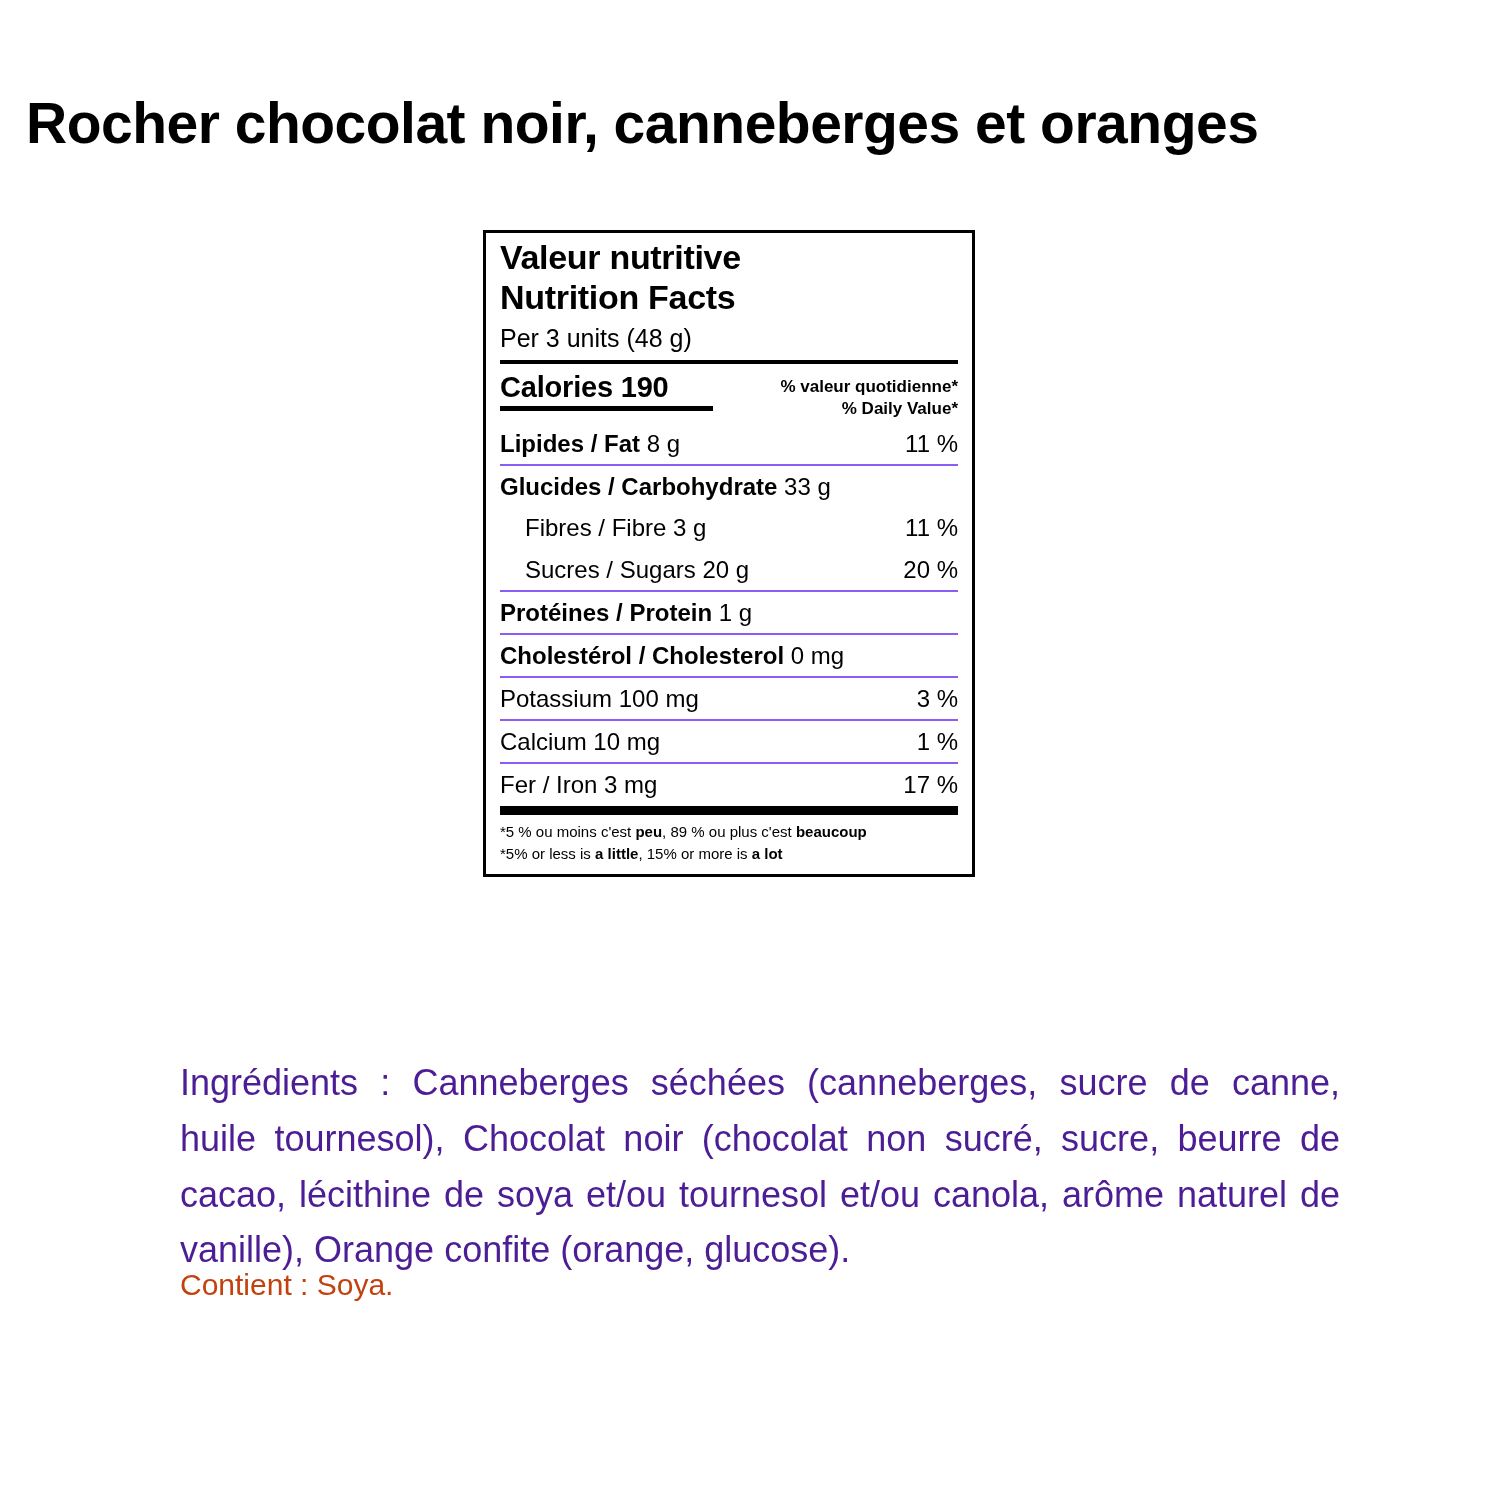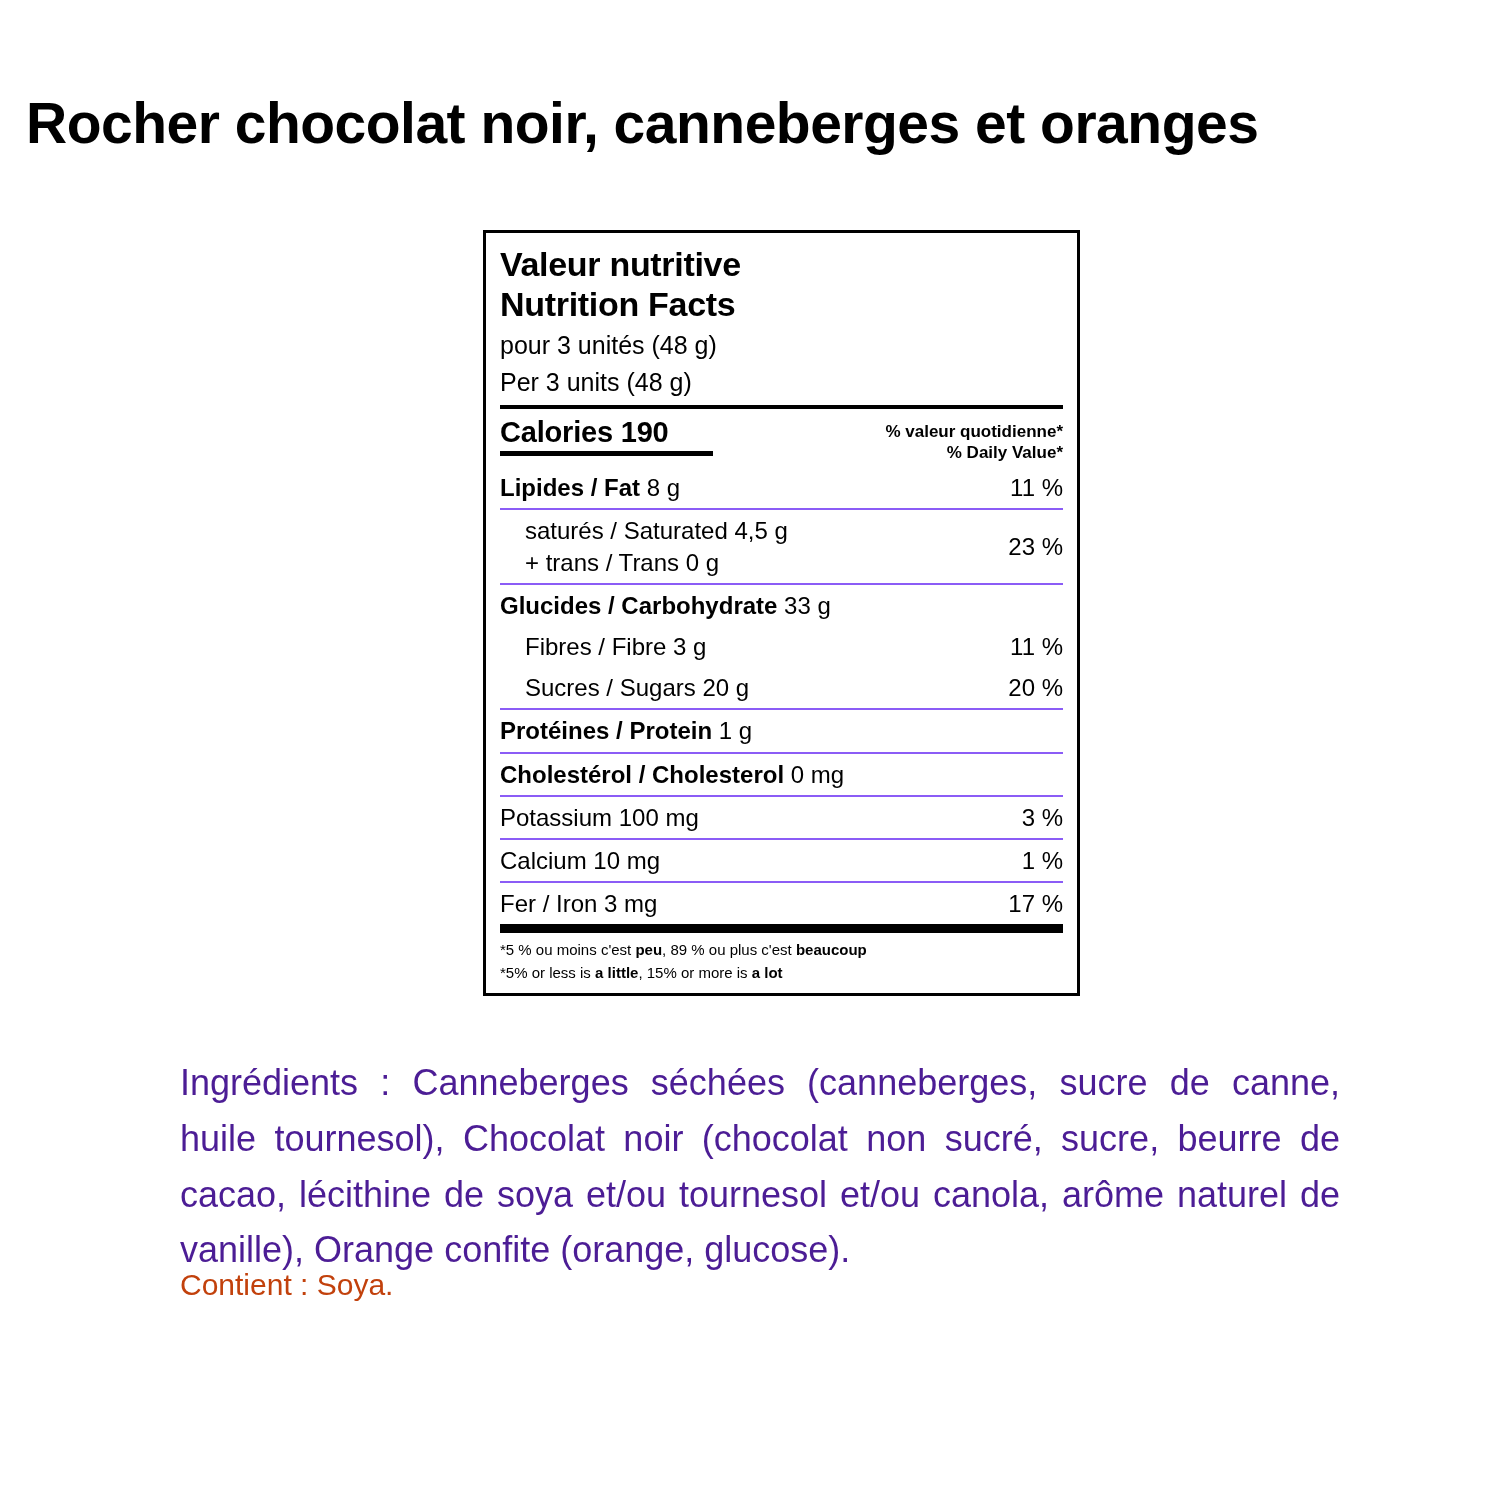--- a/index.html
+++ b/index.html
@@ -31,25 +31,25 @@
     line-height: 1.1;
     color: #000000;
     white-space: nowrap;
   }
 
   
   .nft {
     position: absolute;
     top: 230px;
     left: 483px;
-    width: 597px;
+    width: 492px;
     box-sizing: border-box;
     border: 3px solid #000;
     background: #fff;
-    padding: 11px 14px 10px 14px;
+    padding: 4px 14px 10px 14px;
     font-family: "Liberation Sans", sans-serif;
   }
   .nft-title-fr, .nft-title-en {
     font-size: 34px;
     font-weight: bold;
     line-height: 1.18;
     letter-spacing: -0.3px;
   }
   .nft-serving {
     font-size: 25px;
@@ -138,46 +138,38 @@
 
 <div class="page">
 
   <div class="product-title">Rocher chocolat noir, canneberges et oranges</div>
 
   <div class="nft">
 
     <div class="nft-title-fr">Valeur nutritive</div>
     <div class="nft-title-en">Nutrition Facts</div>
 
-    <div class="nft-serving">pour 3 unités (48 g)</div>
     <div class="nft-serving rule-med" style="padding-bottom:6px;">Per 3 units (48 g)</div>
 
     <div class="cal-row">
       <div>
         <div class="cal-left">Calories 190</div>
         <div class="cal-underline"></div>
       </div>
       <div class="dv-head">
         <div>% valeur quotidienne*</div>
         <div>% Daily Value*</div>
       </div>
     </div>
 
     <div class="row rule-thin">
       <div class="lbl"><b>Lipides / Fat</b><span> 8 g</span></div>
       <div class="val">11 %</div>
     </div>
 
-    <div class="row rule-thin">
-      <div>
-        <div class="lbl indent">saturés / Saturated 4,5 g</div>
-        <div class="lbl indent">+ trans / Trans 0 g</div>
-      </div>
-      <div class="val val-mid">23 %</div>
-    </div>
 
     <div class="row">
       <div class="lbl"><b>Glucides / Carbohydrate</b><span> 33 g</span></div>
       <div class="val"></div>
     </div>
 
     <div class="row">
       <div class="lbl indent">Fibres / Fibre 3 g</div>
       <div class="val">11 %</div>
     </div>

